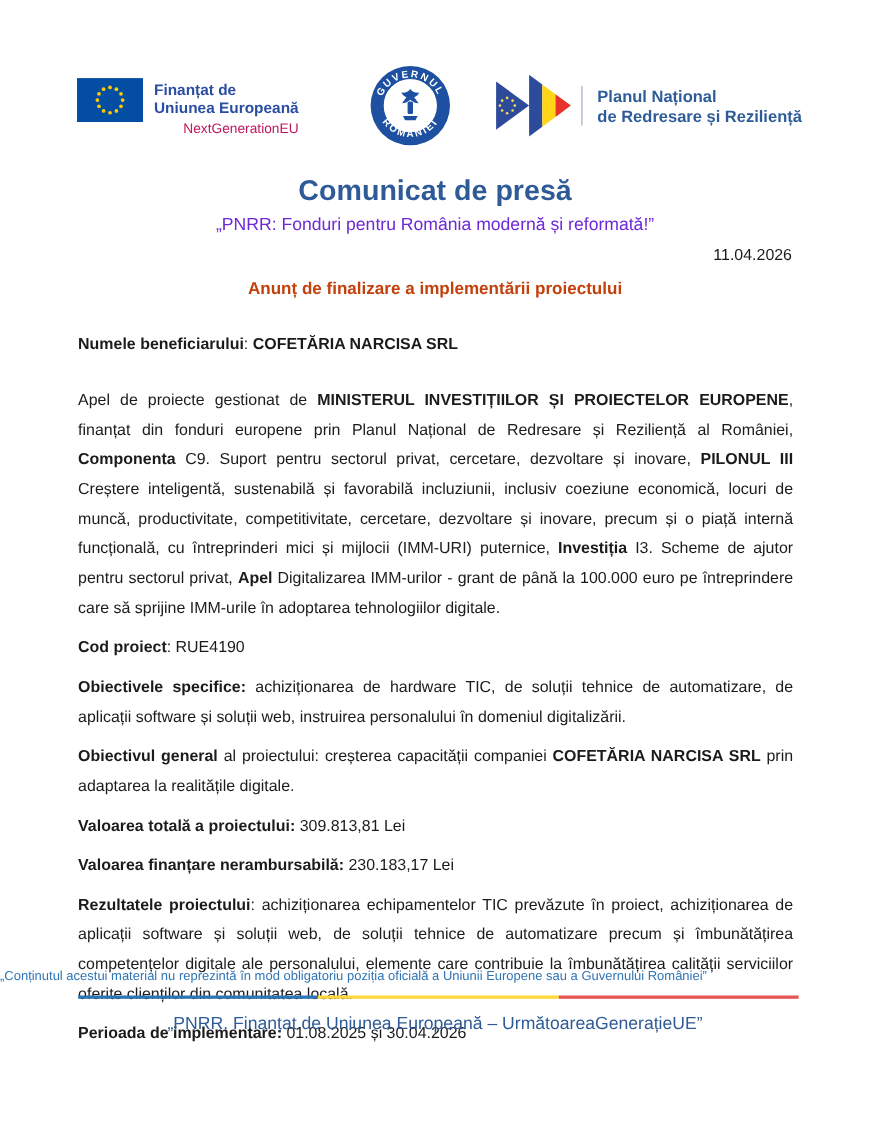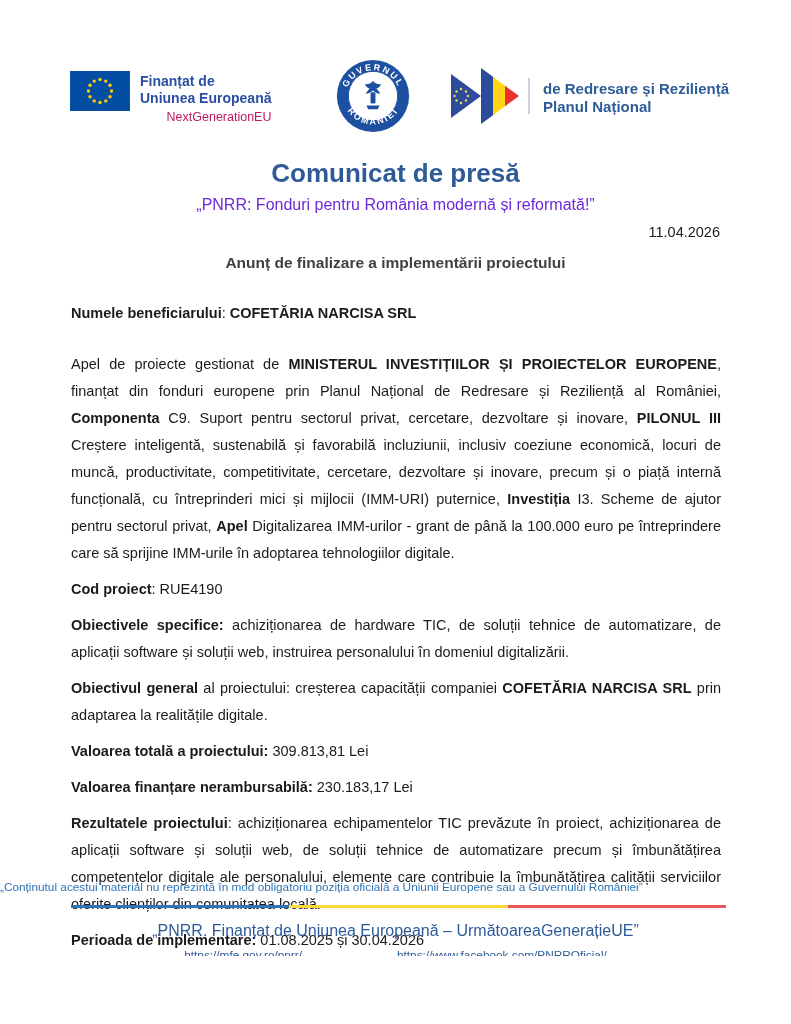--- a/index.html
+++ b/index.html
@@ -34,21 +34,21 @@
   .subtitle {
     position: absolute; top: 196px; left: 0; right: 0;
     text-align: center; font-size: 16px; color: #6d28d9;
   }
   .date-line {
     position: absolute; top: 224px; right: 71px;
     font-size: 14.5px; color: #1b1b1b;
   }
   .announcement {
     position: absolute; top: 254px; left: 0; right: 0;
-    text-align: center; font-size: 15.5px; font-weight: bold; color: #404040;
+    text-align: center; font-size: 15.5px; font-weight: bold; color: #c2410c;
   }
   
   .content {
     position: absolute; top: 300px; left: 71px; width: 650px;
     font-size: 14.5px; line-height: 27px;
   }
   .para { text-align: justify; margin-bottom: 9px; }
   .para.nojust { text-align: left; }
   .b { font-weight: bold; }
   .beneficiary { margin-bottom: 24px; }
@@ -144,22 +144,22 @@
             <circle cx="7.5" cy="32" r="1.2"></circle>
               <circle cx="9.5" cy="27.5" r="1.2"></circle>
           </g>
           <polygon points="34,4 34,60 46,51.2 46,12.8" fill="#2E4B9B"></polygon>
           <polygon points="46,12.8 46,51.2 58,42.3 58,21.7" fill="#FFD617"></polygon>
           <polygon points="58,21.7 58,42.3 72,32" fill="#E8312A"></polygon>
           <line x1="82" y1="14" x2="82" y2="50" stroke="#b9c3d6" stroke-width="1.5"></line>
         </svg>
       </span>
       <div class="pnrr-text" style="margin-left:8px;">
+        <div>Planul Național</div>
         <div>de Redresare și Reziliență</div>
-        <div>Planul Național</div>
       </div>
     </div>
   </div>
 
   <h1 class="title">Comunicat de presă</h1>
   <div class="subtitle">„PNRR: Fonduri pentru România modernă și reformată!”</div>
   <div class="date-line">11.04.2026</div>
   <div class="announcement">Anunț de finalizare a implementării proiectului</div>
 
   <div class="content">
@@ -193,18 +193,14 @@
   <div class="disclaimer">„Conținutul acestui material nu reprezintă în mod obligatoriu poziția oficială a Uniunii Europene sau a Guvernului României”</div>
 
   <div class="tricolor">
     <div class="seg" style="background:#2E75B6;"></div>
     <div class="seg" style="background:#FFD93B;"></div>
     <div class="seg" style="background:#E85555;"></div>
   </div>
 
   <div class="motto">„PNRR. Finanțat de Uniunea Europeană – UrmătoareaGenerațieUE”</div>
 
-  <div class="footer-urls">
-    <a href="#">https://mfe.gov.ro/pnrr/</a>
-    <a href="#">https://www.facebook.com/PNRROficial/</a>
-  </div>
 
 </div>
 
 </body></html>

